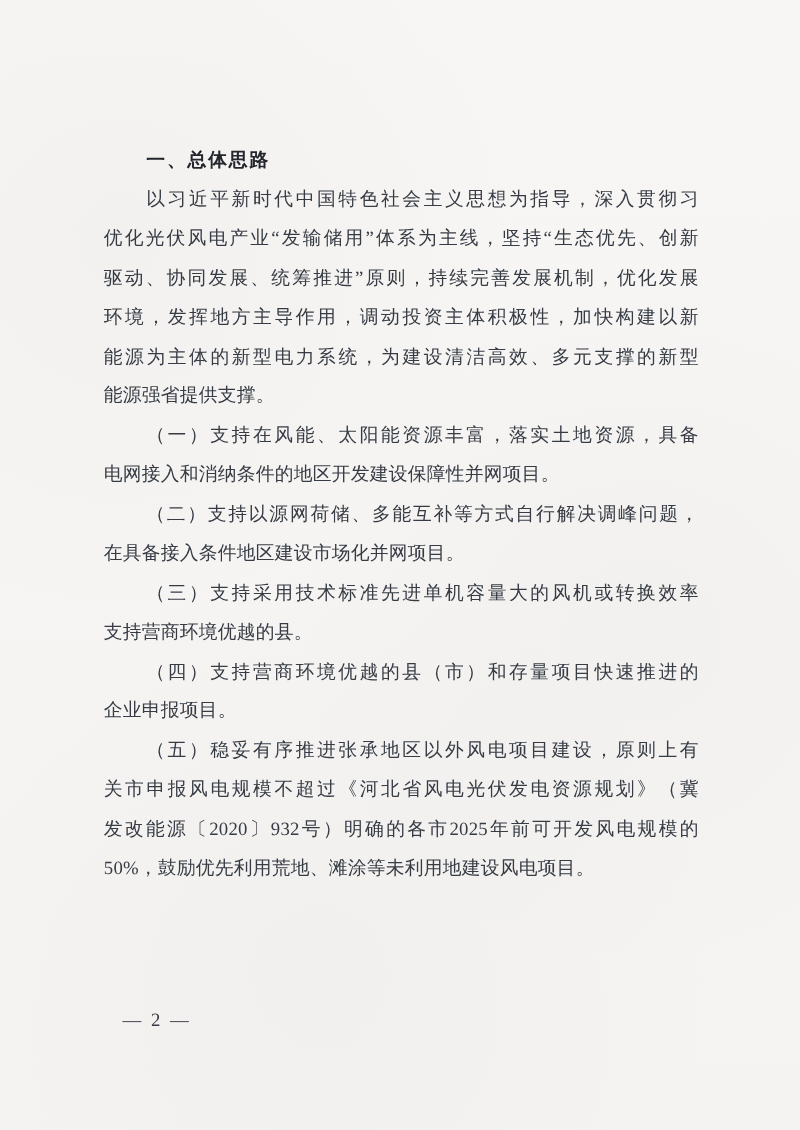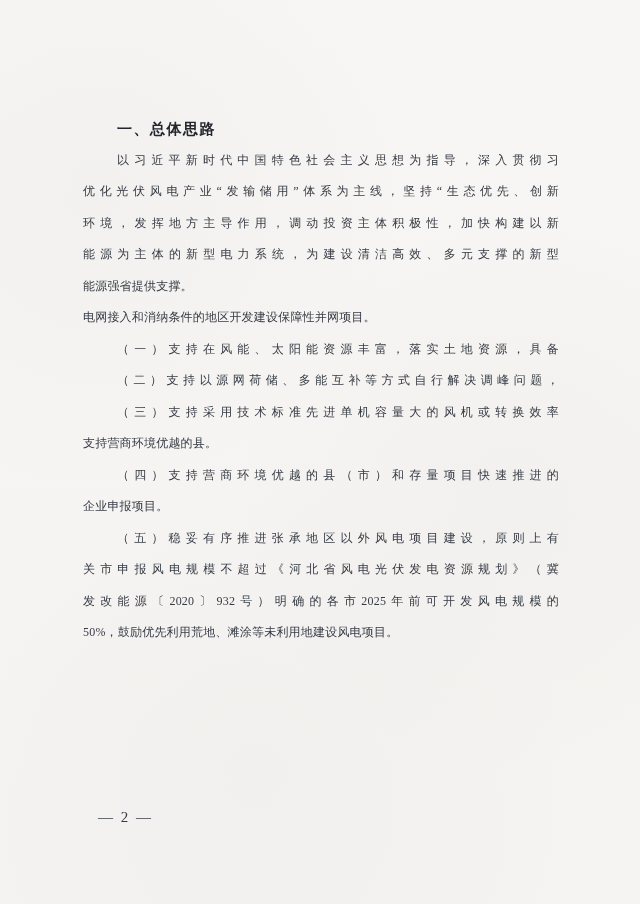--- a/index.html
+++ b/index.html
@@ -29,21 +29,21 @@
       radial-gradient(circle at 40% 85%, rgba(120,120,115,0.03), transparent 38%),
       linear-gradient(180deg, rgba(255,255,255,0.0), rgba(180,178,172,0.04));
   }
   .content {
     position: absolute;
     left: 83px;
     top: 113px;
     width: 476px;
   }
   .line {
-    font-size: 12px;
+    font-size: 15px;
     line-height: 31.5px;
     height: 31.5px;
     overflow: hidden;
     letter-spacing: 0.2px;
     text-align: left;
   }
   .line.full {
     text-align: justify;
     text-align-last: justify;
   }
@@ -71,26 +71,28 @@
   }
 </style>
 </head>
 <body>
 
 <div class="scan-page" style="--paper: #f7f6f4; --ink: #363b44; --heading-ink: #23262c;">
   <div class="content">
       <div class="heading">一、总体思路</div>
       <div class="line indent full">以习近平新时代中国特色社会主义思想为指导，深入贯彻习</div>
       <div class="line full">优化光伏风电产业“发输储用”体系为主线，坚持“生态优先、创新</div>
+      <div class="line full">驱动、协同发展、统筹推进”原则，持续完善发展机制，优化发展</div>
       <div class="line full">环境，发挥地方主导作用，调动投资主体积极性，加快构建以新</div>
       <div class="line full">能源为主体的新型电力系统，为建设清洁高效、多元支撑的新型</div>
       <div class="line">能源强省提供支撑。</div>
+      <div class="line indent full">（一）支持在风能、太阳能资源丰富，落实土地资源，具备</div>
       <div class="line">电网接入和消纳条件的地区开发建设保障性并网项目。</div>
-      <div class="line indent full">（一）支持在风能、太阳能资源丰富，落实土地资源，具备</div>
       <div class="line indent full">（二）支持以源网荷储、多能互补等方式自行解决调峰问题，</div>
+      <div class="line">在具备接入条件地区建设市场化并网项目。</div>
       <div class="line indent full">（三）支持采用技术标准先进单机容量大的风机或转换效率</div>
       <div class="line">支持营商环境优越的县。</div>
       <div class="line indent full">（四）支持营商环境优越的县（市）和存量项目快速推进的</div>
       <div class="line">企业申报项目。</div>
       <div class="line indent full">（五）稳妥有序推进张承地区以外风电项目建设，原则上有</div>
       <div class="line full">关市申报风电规模不超过《河北省风电光伏发电资源规划》（冀</div>
       <div class="line full">发改能源〔2020〕932号）明确的各市2025年前可开发风电规模的</div>
       <div class="line">50%，鼓励优先利用荒地、滩涂等未利用地建设风电项目。</div>
     </div>
   <div class="page-number">— 2 —</div>

